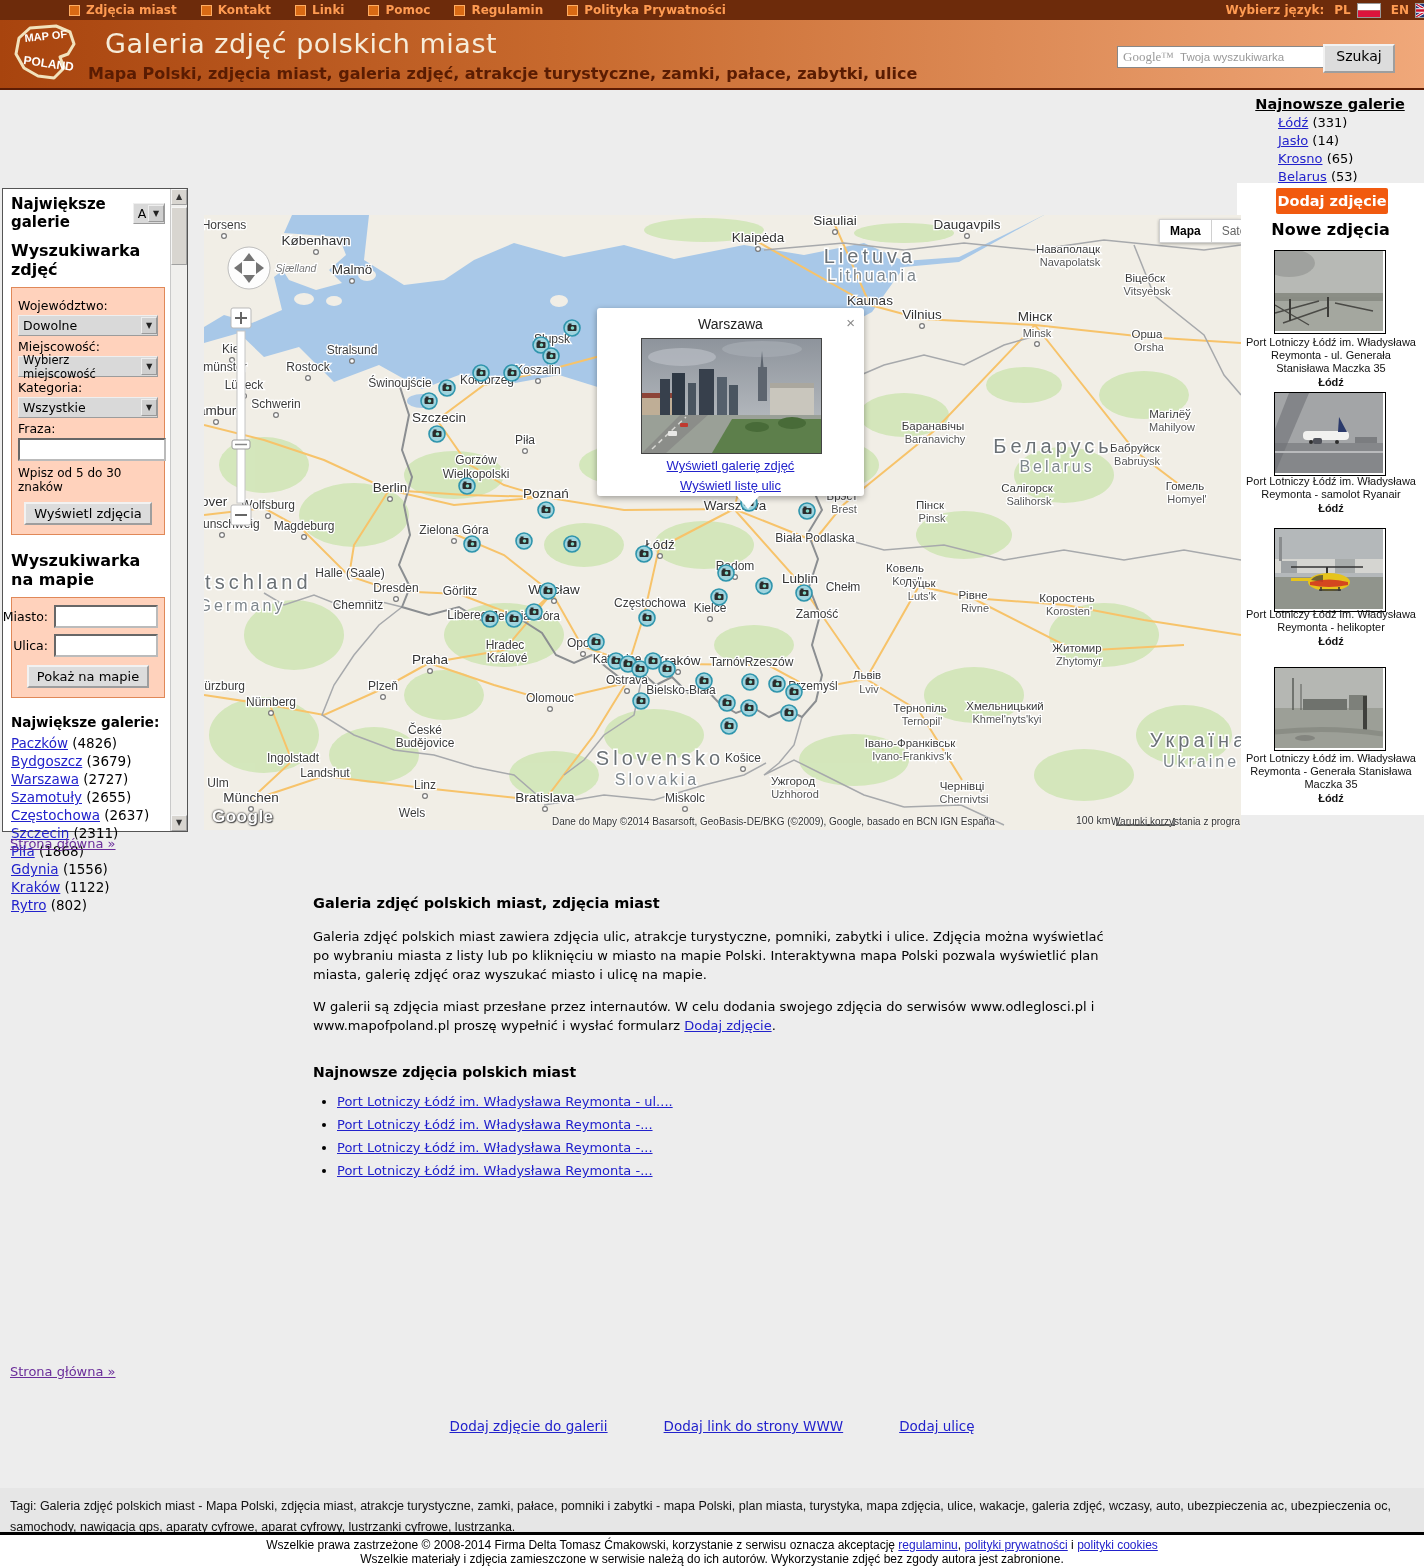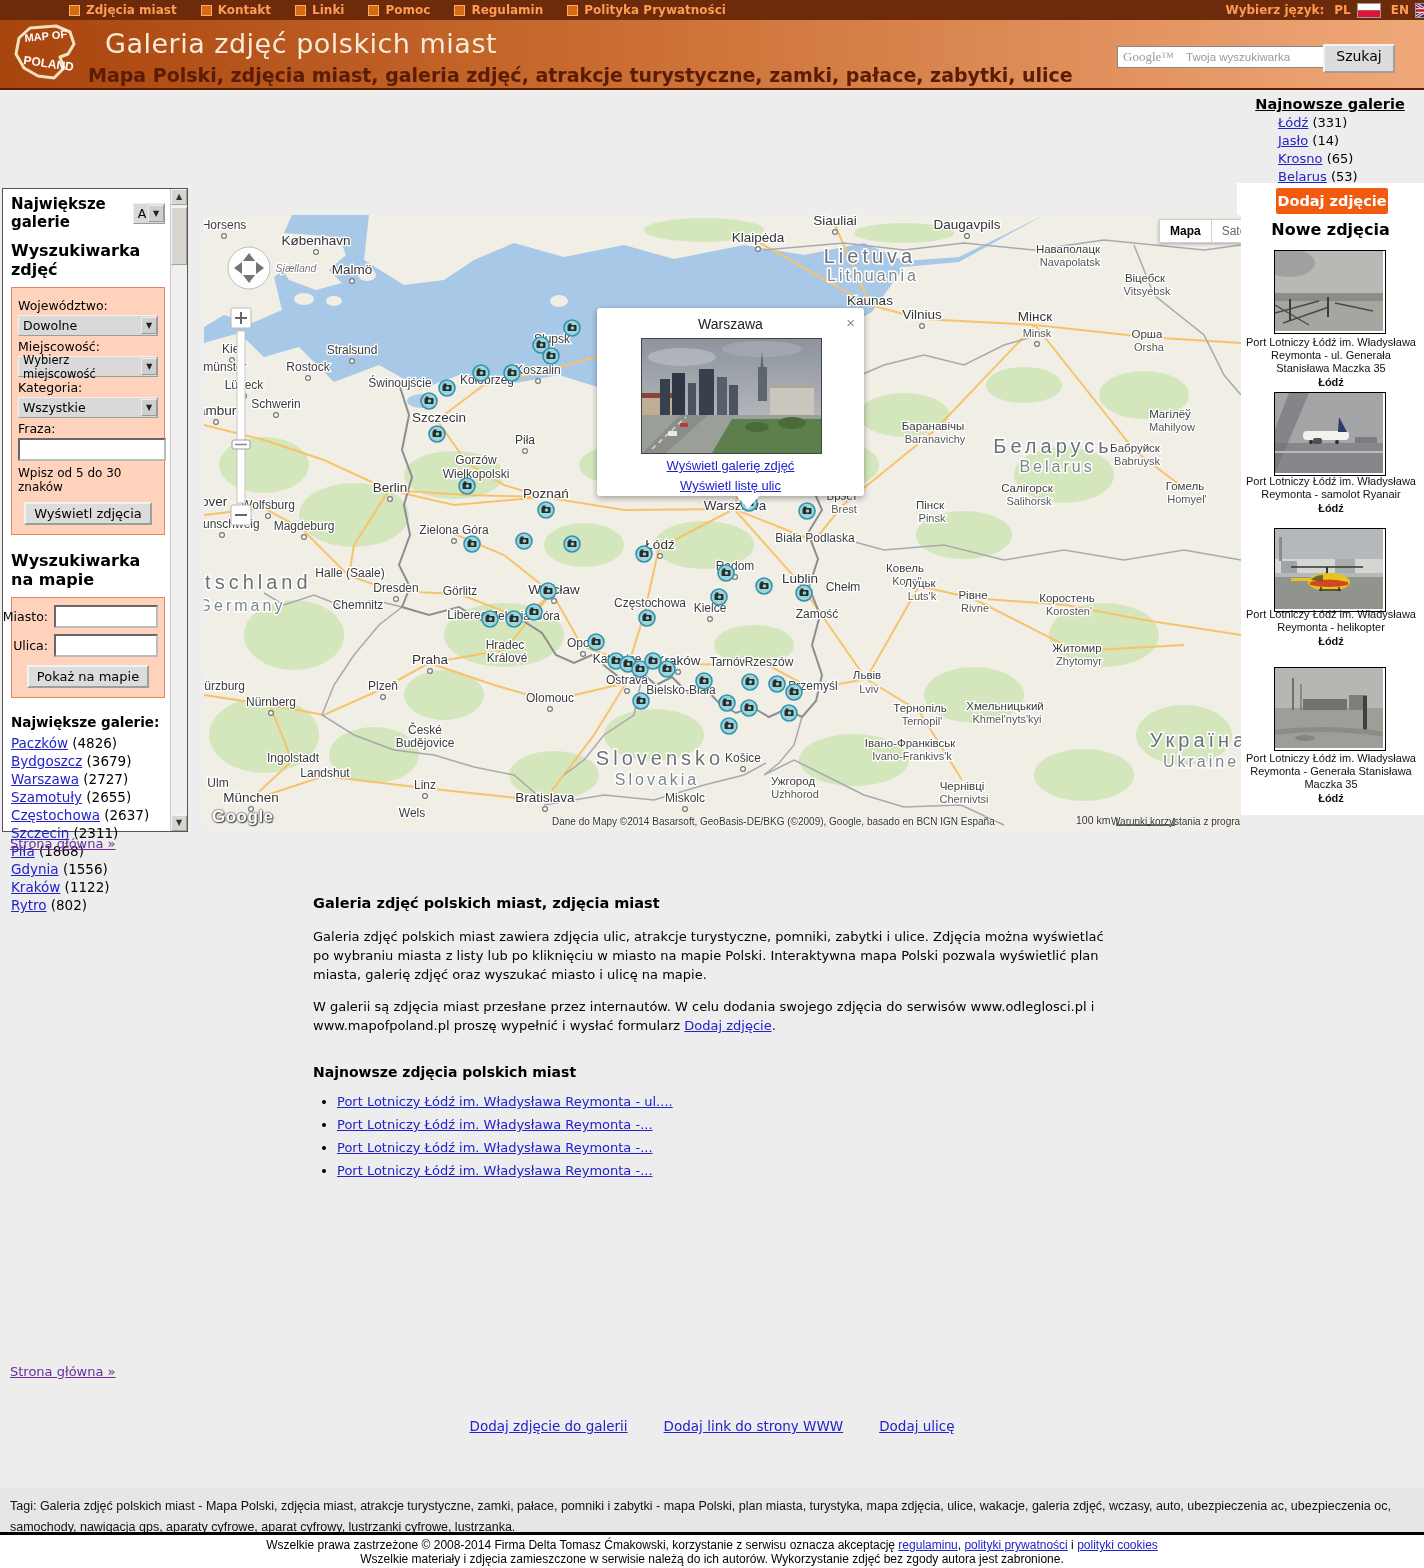--- a/index.html
+++ b/index.html
@@ -13,24 +13,24 @@
   #topnav-items{display:flex;gap:24px;padding-left:32px;align-items:center;flex:1;}
   .nav-item{display:flex;align-items:center;gap:6px;cursor:pointer;}
   .nav-sq{width:9px;height:9px;background:#d96a14;border:1px solid #ffad62;display:inline-block;}
   #lang{display:flex;align-items:center;gap:10px;padding-right:22px;}
   .flag{width:22px;height:13px;border:1px solid #999;display:inline-block;vertical-align:middle;}
   
   #masthead{position:absolute;left:0;top:20px;width:1424px;height:68px;
             background:linear-gradient(90deg,#a8440e,#c86a2e 40%,#f0a87a);border-bottom:2px solid #5c1c04;}
   #logo{position:absolute;left:8px;top:4px;}
   #mast-title{position:absolute;left:105px;top:8px;font-size:27px;color:#f6ecd9;letter-spacing:.5px;}
-  #mast-sub{position:absolute;left:88px;top:44px;font-size:19px;font-weight:bold;color:#5a1c02;}
+  #mast-sub{position:absolute;left:88px;top:44px;font-size:16px;font-weight:bold;color:#5a1c02;}
   #searchbox{position:absolute;left:1117px;top:24px;width:290px;height:28px;}
   #search-input{position:absolute;left:0;top:2px;width:200px;height:20px;background:#fff;border:1px solid #888;
-                display:flex;align-items:center;padding-left:5px;gap:12px;}
+                display:flex;align-items:center;padding-left:5px;gap:6px;}
   #g-brand{font-family:"Liberation Serif",serif;color:#9a9a9a;font-size:13px;}
   #search-ph{color:#999;font-size:11.5px;font-family:"Liberation Sans",sans-serif;}
   .btn3d{background:#dcdcdc;border:2px outset #f2f2f2;color:#000;text-align:center;cursor:pointer;
          font-family:"DejaVu Sans",sans-serif;}
   #search-btn{position:absolute;left:206px;top:0;width:68px;height:25px;font-size:14px;line-height:21px;}
   
   #rb-title{position:absolute;left:1244px;top:96px;width:172px;text-align:center;font-weight:bold;
             font-size:14.5px;text-decoration:underline;}
   #rb-gals{position:absolute;left:1278px;top:114px;font-size:13px;line-height:16px;}
   #rb-panel{position:absolute;left:1237px;top:183px;width:187px;height:632px;background:#fff;}
@@ -102,21 +102,21 @@
   #terms{position:absolute;left:907px;bottom:3px;width:132px;overflow:hidden;white-space:nowrap;font-size:10px;
          color:#333;font-family:"Liberation Sans",sans-serif;text-shadow:0 0 2px #fff,0 0 2px #fff;cursor:pointer;}
   
   #home1{position:absolute;left:10px;top:836px;font-size:13px;}
   #content{position:absolute;left:313px;top:880px;width:800px;font-size:13px;line-height:19px;}
   #content h1{font-size:14.5px;margin:14px 0 14px 0;}
   #content h2{font-size:14px;margin:28px 0 10px 0;}
   #content ul{margin:6px 0 0 8px;padding-left:16px;}
   #content li{margin-bottom:4px;font-size:13px;}
   #home2{position:absolute;left:10px;top:1364px;font-size:13px;}
-  #bottomlinks{position:absolute;left:0;top:1418px;width:1424px;display:flex;justify-content:center;gap:36px;font-size:13.5px;}
+  #bottomlinks{position:absolute;left:0;top:1418px;width:1424px;display:flex;justify-content:center;gap:56px;font-size:13.5px;}
   
   #tags{position:absolute;left:0;top:1488px;width:1424px;background:#e6e6e6;font-family:"Liberation Sans",sans-serif;
         font-size:12.5px;color:#111;padding:8px 10px 0 10px;box-sizing:border-box;line-height:21px;}
   #blackline{position:absolute;left:0;top:1532px;width:1424px;height:3px;background:#000;}
   #copyright{position:absolute;left:0;top:1535px;width:1424px;height:33px;background:#fff;text-align:center;
              font-family:"Liberation Sans",sans-serif;font-size:12px;line-height:14px;padding-top:3px;box-sizing:border-box;}
 </style>
 </head>
 <body>
 

